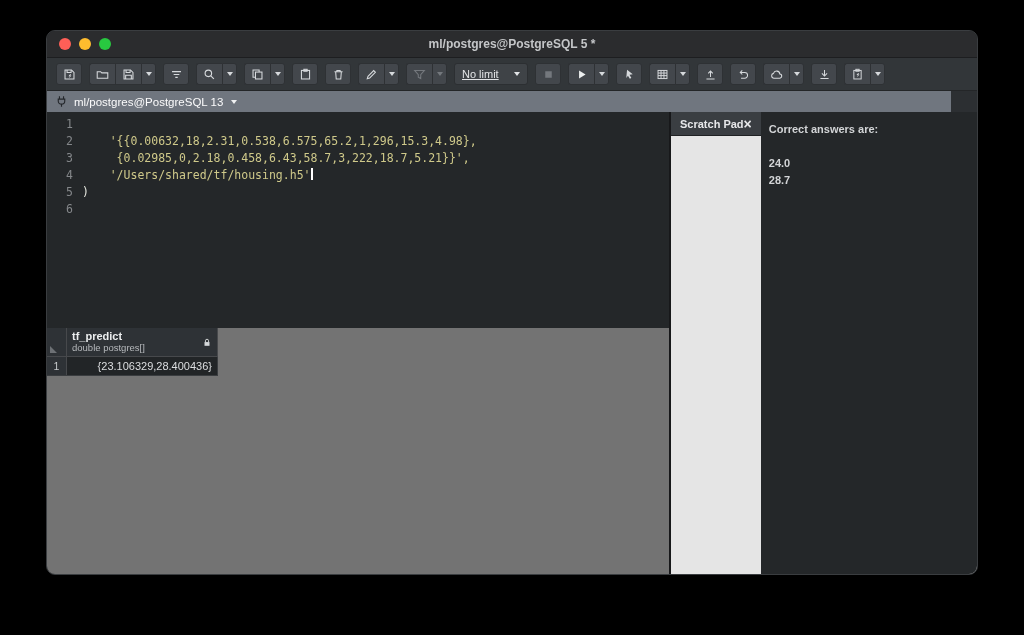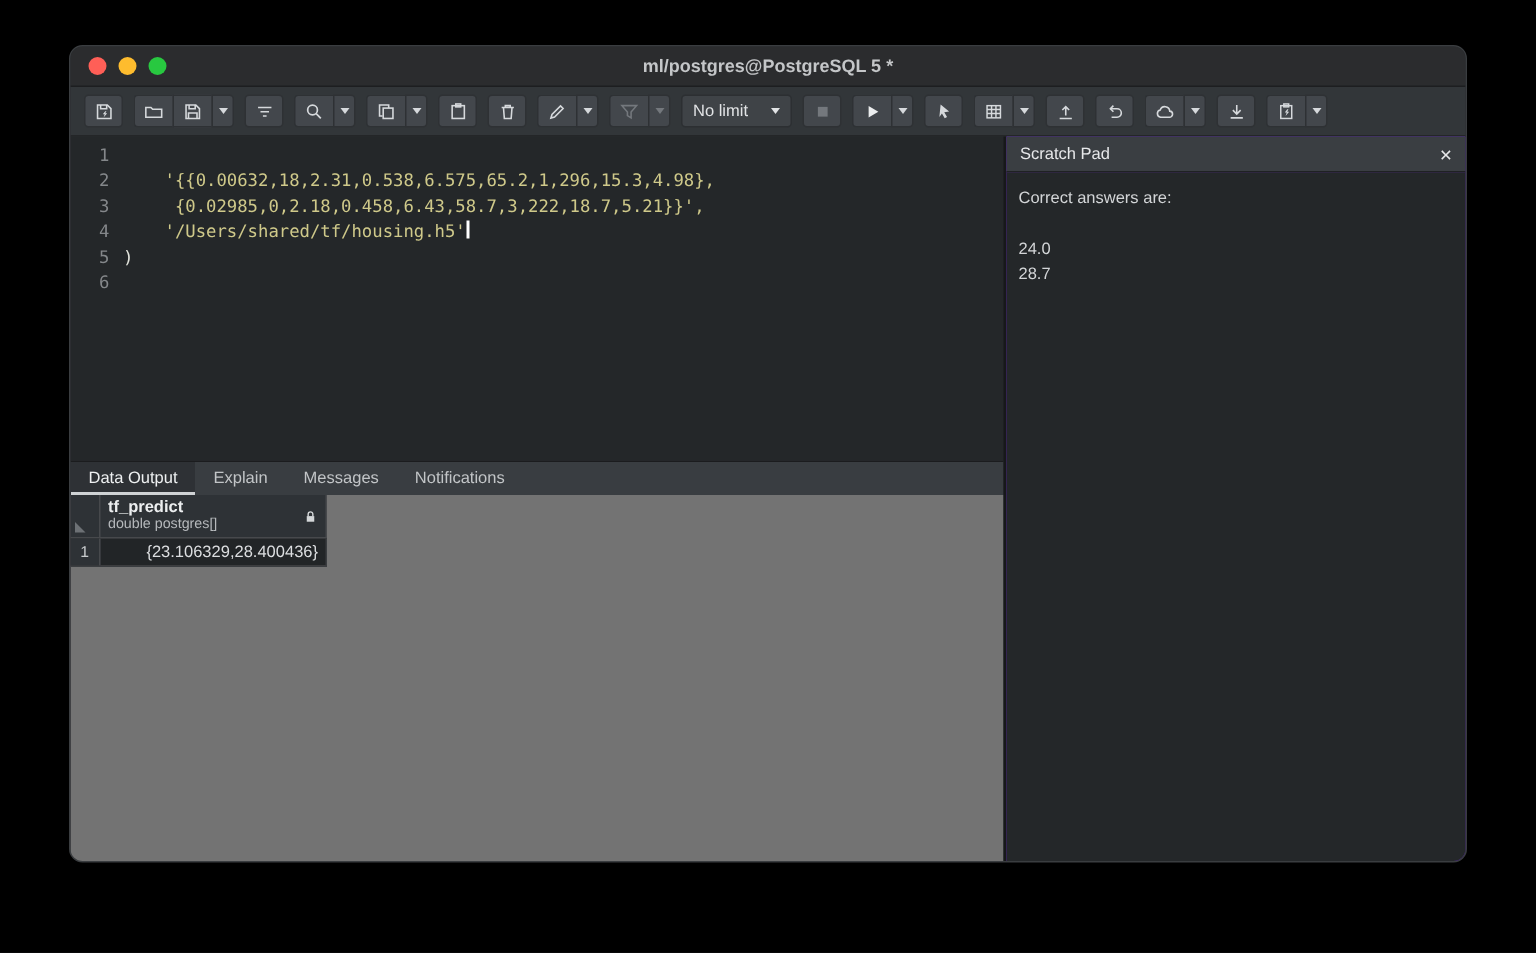--- a/index.html
+++ b/index.html
@@ -21,32 +21,32 @@
     display:flex;align-items:center;justify-content:center;box-sizing:border-box;border-radius:3px;}
   .tgroup .tbtn{border-radius:0;border-right-width:0;}
   .tgroup .tbtn:first-child{border-radius:3px 0 0 3px;}
   .tgroup .tbtn:last-child{border-radius:0 3px 3px 0;border-right-width:1px;}
   .tbtn.caret-seg{width:15px;}
   .tbtn.disabled{color:#74787d;}
   .caret{width:0;height:0;border-left:3.5px solid transparent;border-right:3.5px solid transparent;
     border-top:4px solid currentColor;}
   .limit{height:22px;min-width:74px;background:#3f4347;border:1px solid #2c2f32;border-radius:3px;
     color:#e2e4e6;font-size:11px;display:flex;align-items:center;justify-content:space-between;
-    padding:0 7px;gap:8px;box-sizing:border-box;}
+    padding:0 7px;gap:8px;box-sizing:border-box;text-decoration:underline;}
   .play{color:#eceeef;}
   
   .connbar{height:21px;background:#70767f;display:flex;align-items:center;gap:6px;
     padding:0 0 0 8px;flex:0 0 auto;font-size:11.5px;color:#fbfbfc;}
   .connbar .caret{border-top-color:#f0f1f2;margin-left:2px;}
   .connbar-end{margin-left:auto;width:26px;height:100%;background:#2c2f32;}
   
   .main{flex:1;display:flex;min-height:0;}
   .left{width:622px;flex:0 0 auto;display:flex;flex-direction:column;min-height:0;}
   .vdivider{width:2px;background:#17181a;flex:0 0 auto;}
-  .right{flex:1;display:flex;flex-direction:column;min-width:0;background:#6d28d9;}
+  .right{flex:1;display:flex;flex-direction:row;min-width:0;background:#e5e5e5;font-weight:bold;}
   
   .qtabs{height:23px;background:#2a2d30;display:flex;align-items:stretch;padding-left:4px;
     flex:0 0 auto;border-bottom:1px solid #202224;}
   .qtab{padding:0 11px;font-size:11px;color:#b7babc;display:flex;align-items:center;}
   .qtab.active{color:#f0f1f2;box-shadow:inset 0 -2px 0 #cfd2d4;}
   
   .editor{height:212px;flex:0 0 auto;background:#242729;padding-top:4px;overflow:hidden;
     font-family:"DejaVu Sans Mono",monospace;font-size:11.5px;line-height:17px;}
   .line{display:flex;}
   .ln{width:26px;flex:0 0 auto;text-align:right;padding-right:9px;color:#84878a;}
@@ -288,20 +288,30 @@
               <path d="M8.8 6l-2 2.7h1.6l-1 2.7 3-3.5H8.8l1-1.9z" fill="currentColor" stroke="none"></path>
             </svg>
           </span>
       </div>
       <div class="tbtn caret-seg">
           <span class="caret"></span>
         </div>
     </div>
   </div>
 
+  <div class="connbar">
+    <span style="color:#24272b">
+      <svg width="13" height="13" viewBox="0 0 16 16" stroke="currentColor" fill="none" stroke-width="1.4">
+          <path d="M5.5 1.5V5M10.5 1.5V5M4 5h8v2.3a4 4 0 0 1-8 0zM8 11.3v3.2"></path>
+        </svg>
+    </span>
+    <span>ml/postgres@PostgreSQL 13</span>
+    <span class="caret"></span>
+    <div class="connbar-end"></div>
+  </div>
 
   <div class="main">
     <div class="left">
 
 
       <div class="editor">
         <div class="line">
           <span class="ln">1</span>
         </div>
         <div class="line">
@@ -319,26 +329,20 @@
         <div class="line">
           <span class="ln">5</span>
           <span class="code">)</span>
         </div>
         <div class="line">
           <span class="ln">6</span>
           <span class="code"></span>
         </div>
       </div>
 
-      <div class="otabs">
-        <div class="otab active">Data Output</div>
-        <div class="otab">Explain</div>
-        <div class="otab">Messages</div>
-        <div class="otab">Notifications</div>
-      </div>
 
       <div class="outbody">
         <div class="grid">
           <div class="ghead">
             <div class="gcorner"></div>
             <div class="gcol">
               <div class="cnames">
                 <span class="cname">tf_predict</span>
                 <span class="ctype">double postgres[]</span>
               </div>

